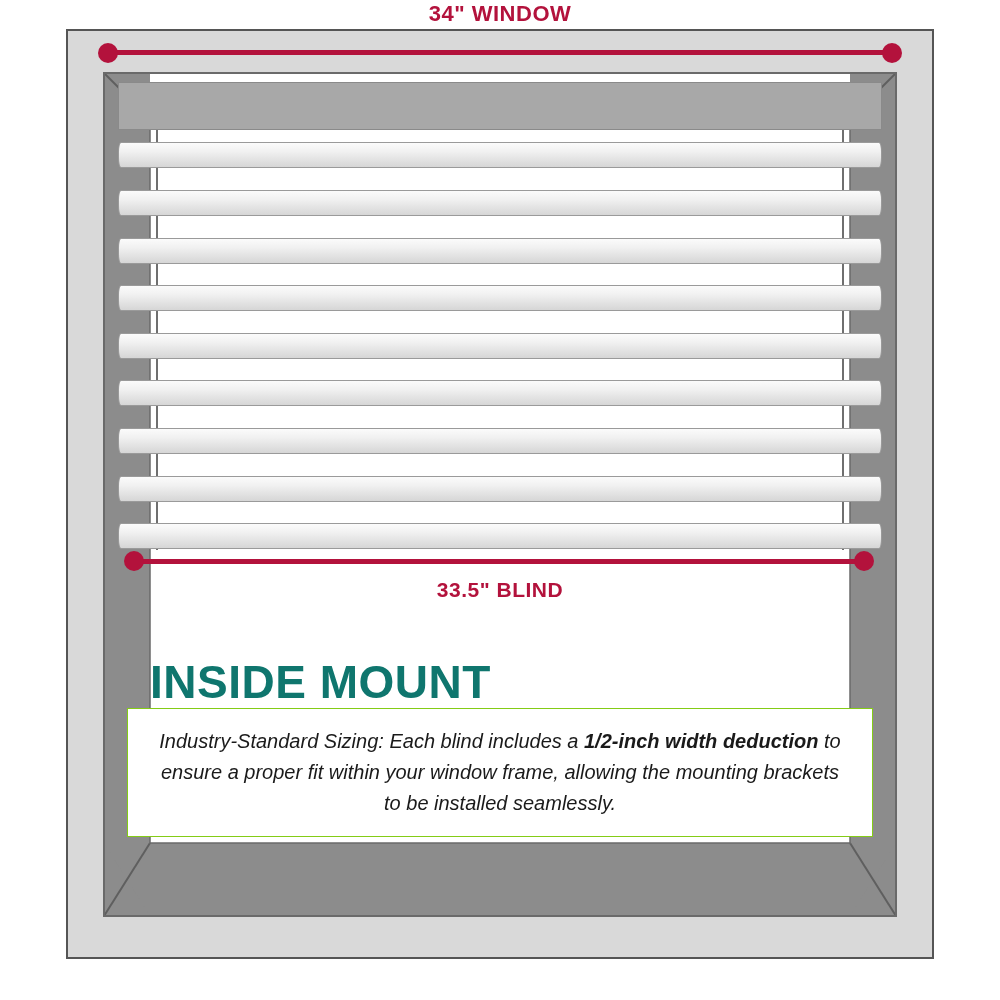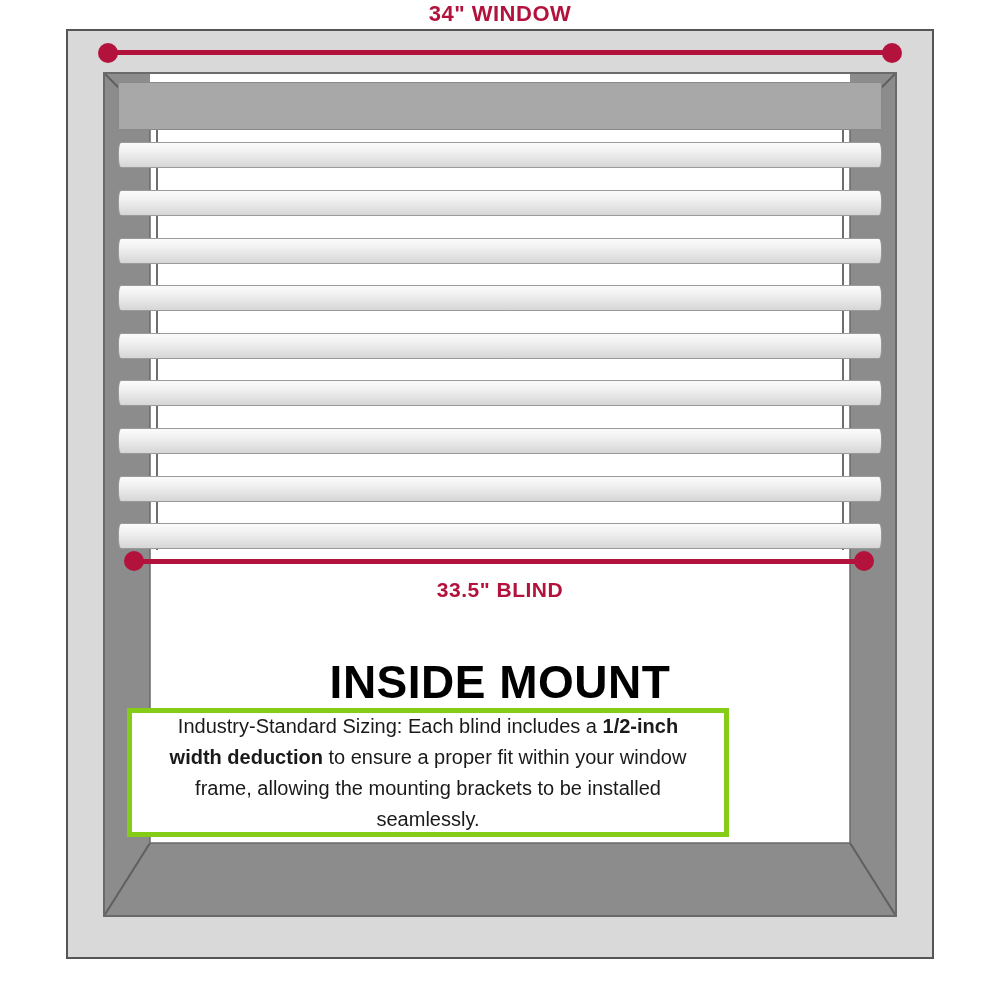--- a/index.html
+++ b/index.html
@@ -130,40 +130,41 @@
     text-align: center;
     letter-spacing: 0.5px;
   }
 
   
   .headline {
     position: absolute;
     left: 150px;
     top: 655px;
     width: 700px;
-    text-align: center;
+    text-align: left;
     font-size: 46px;
     font-weight: bold;
-    color: #000000;
+    color: #0f766e;
     letter-spacing: 0.5px;
   }
 
   
   .infobox {
     position: absolute;
     left: 127px;
     top: 708px;
-    width: 602px;
+    width: 746px;
     height: 129px;
     background: #ffffff;
-    border: 5px solid #84cc16;
+    border: 1px solid #84cc16;
     box-sizing: border-box;
     display: flex;
     align-items: center;
     justify-content: center;
+    font-style: italic;
   }
   .infobox p {
     margin: 0;
     padding: 0 22px;
     text-align: center;
     font-size: 20px;
     line-height: 31px;
     color: #1a1a1a;
   }
   .infobox b {

